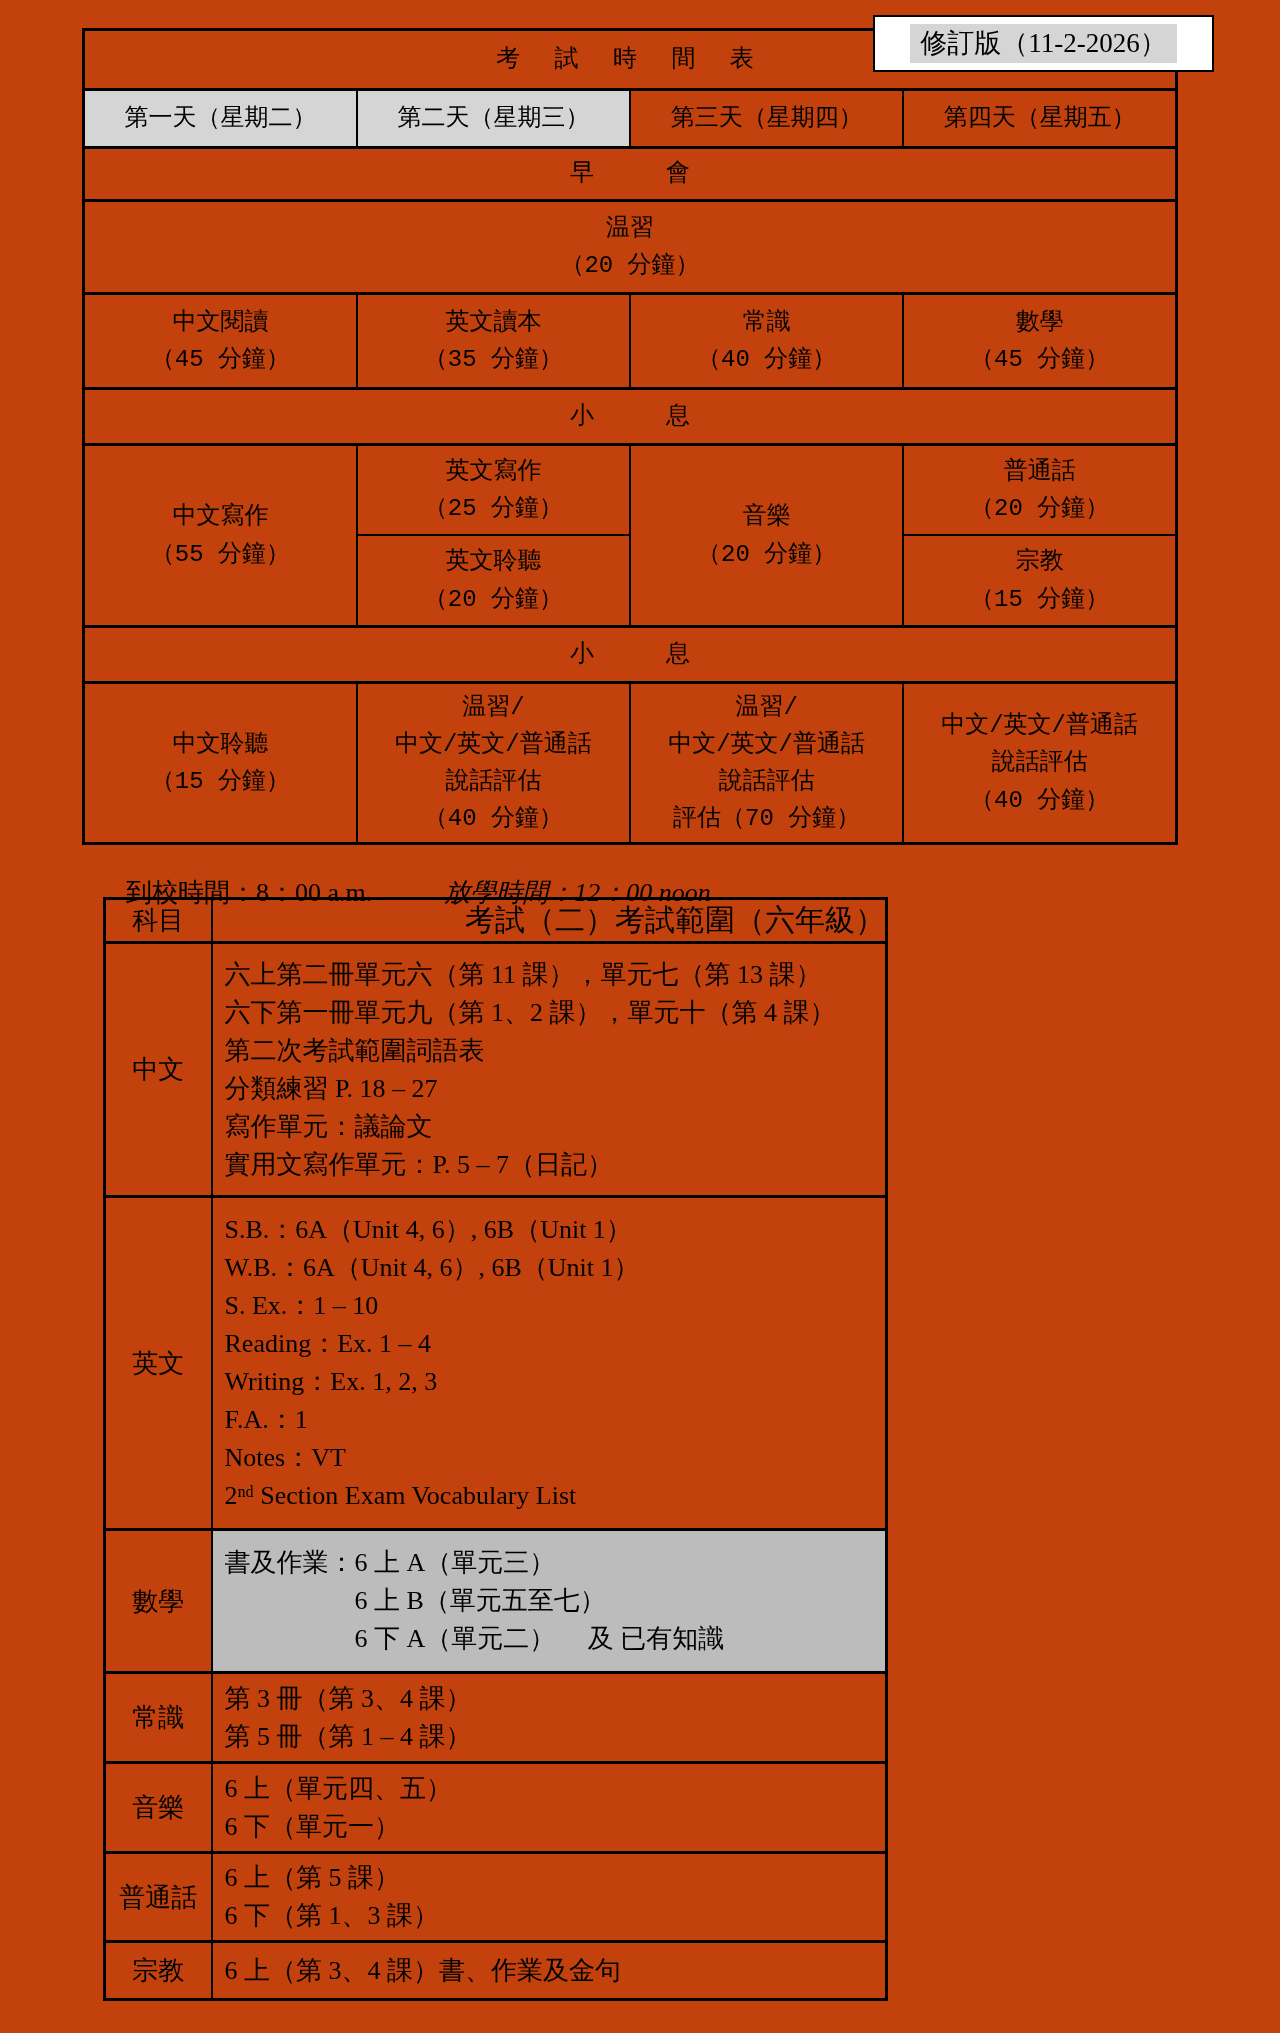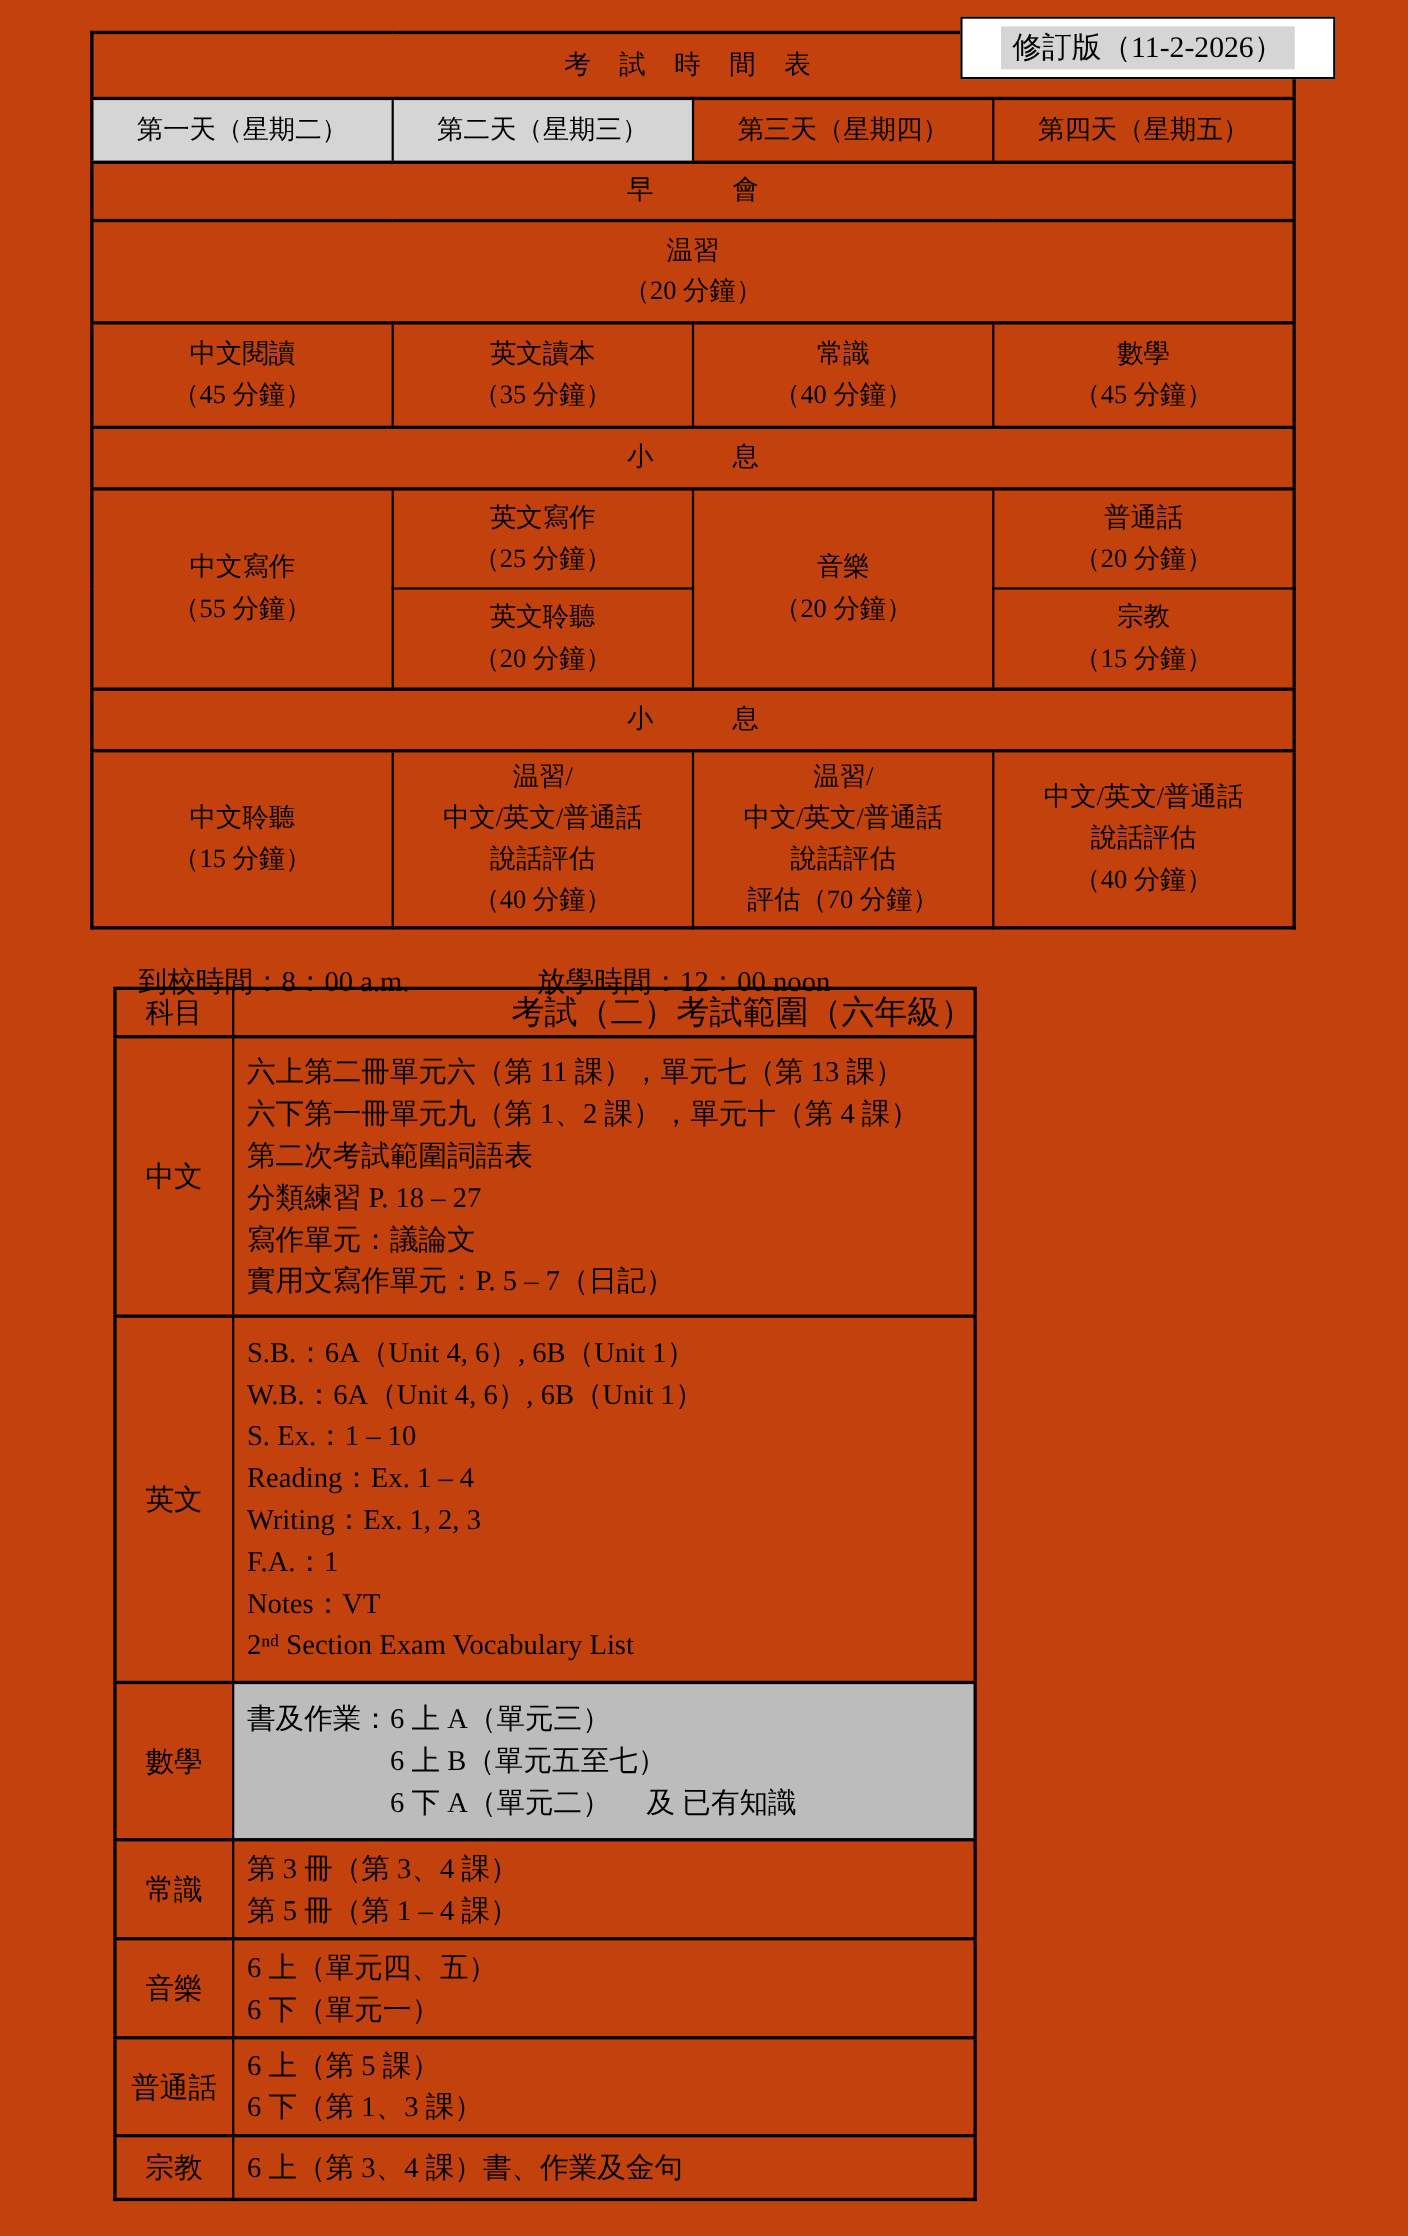--- a/index.html
+++ b/index.html
@@ -7,20 +7,21 @@
     position:relative; width:1280px; height:2033px; background:#c2410c;
     font-family:"Liberation Serif","DejaVu Serif",serif; color:#000;
     overflow:hidden;
   }
 
   
   table.tt {
     position:absolute; left:82px; top:28px; width:1096px;
     border-collapse:collapse; table-layout:fixed;
     border:3px solid #000;
+    font-family:Liberation Mono, monospace;
   }
   table.tt td {
     border:2px solid #000; text-align:center; vertical-align:middle;
     font-size:24px; padding:0; line-height:1.55;
   }
   table.tt tr.sep td { border-top-width:3px; }
   .cell-gray { background:#d5d5d5; }
   .r-title td   { height:57px; font-size:28px; letter-spacing:10px; border-bottom-width:2px; }
   .r-days td    { height:55px; }
   .r-assembly td{ height:50px; white-space:pre; }
@@ -39,21 +40,21 @@
   }
   .rev-box .hl {
     background:#d5d5d5; font-size:27px; line-height:1.2; padding:3px 10px;
     white-space:nowrap;
   }
 
   
   .info {
     position:absolute; left:100px; top:845px; font-size:26px; white-space:pre;
   }
-  .info .dismissal { margin-left:116px; }
+  .info .dismissal { margin-left:72px;font-style:italic; }
 
   
   table.scope {
     position:absolute; left:103px; top:897px; width:785px;
     border-collapse:collapse; table-layout:fixed;
     border:3px solid #000;
   }
   table.scope col.c-subj { width:107px; }
   table.scope td {
     border:2px solid #000; vertical-align:middle; font-size:26px; padding:0;

